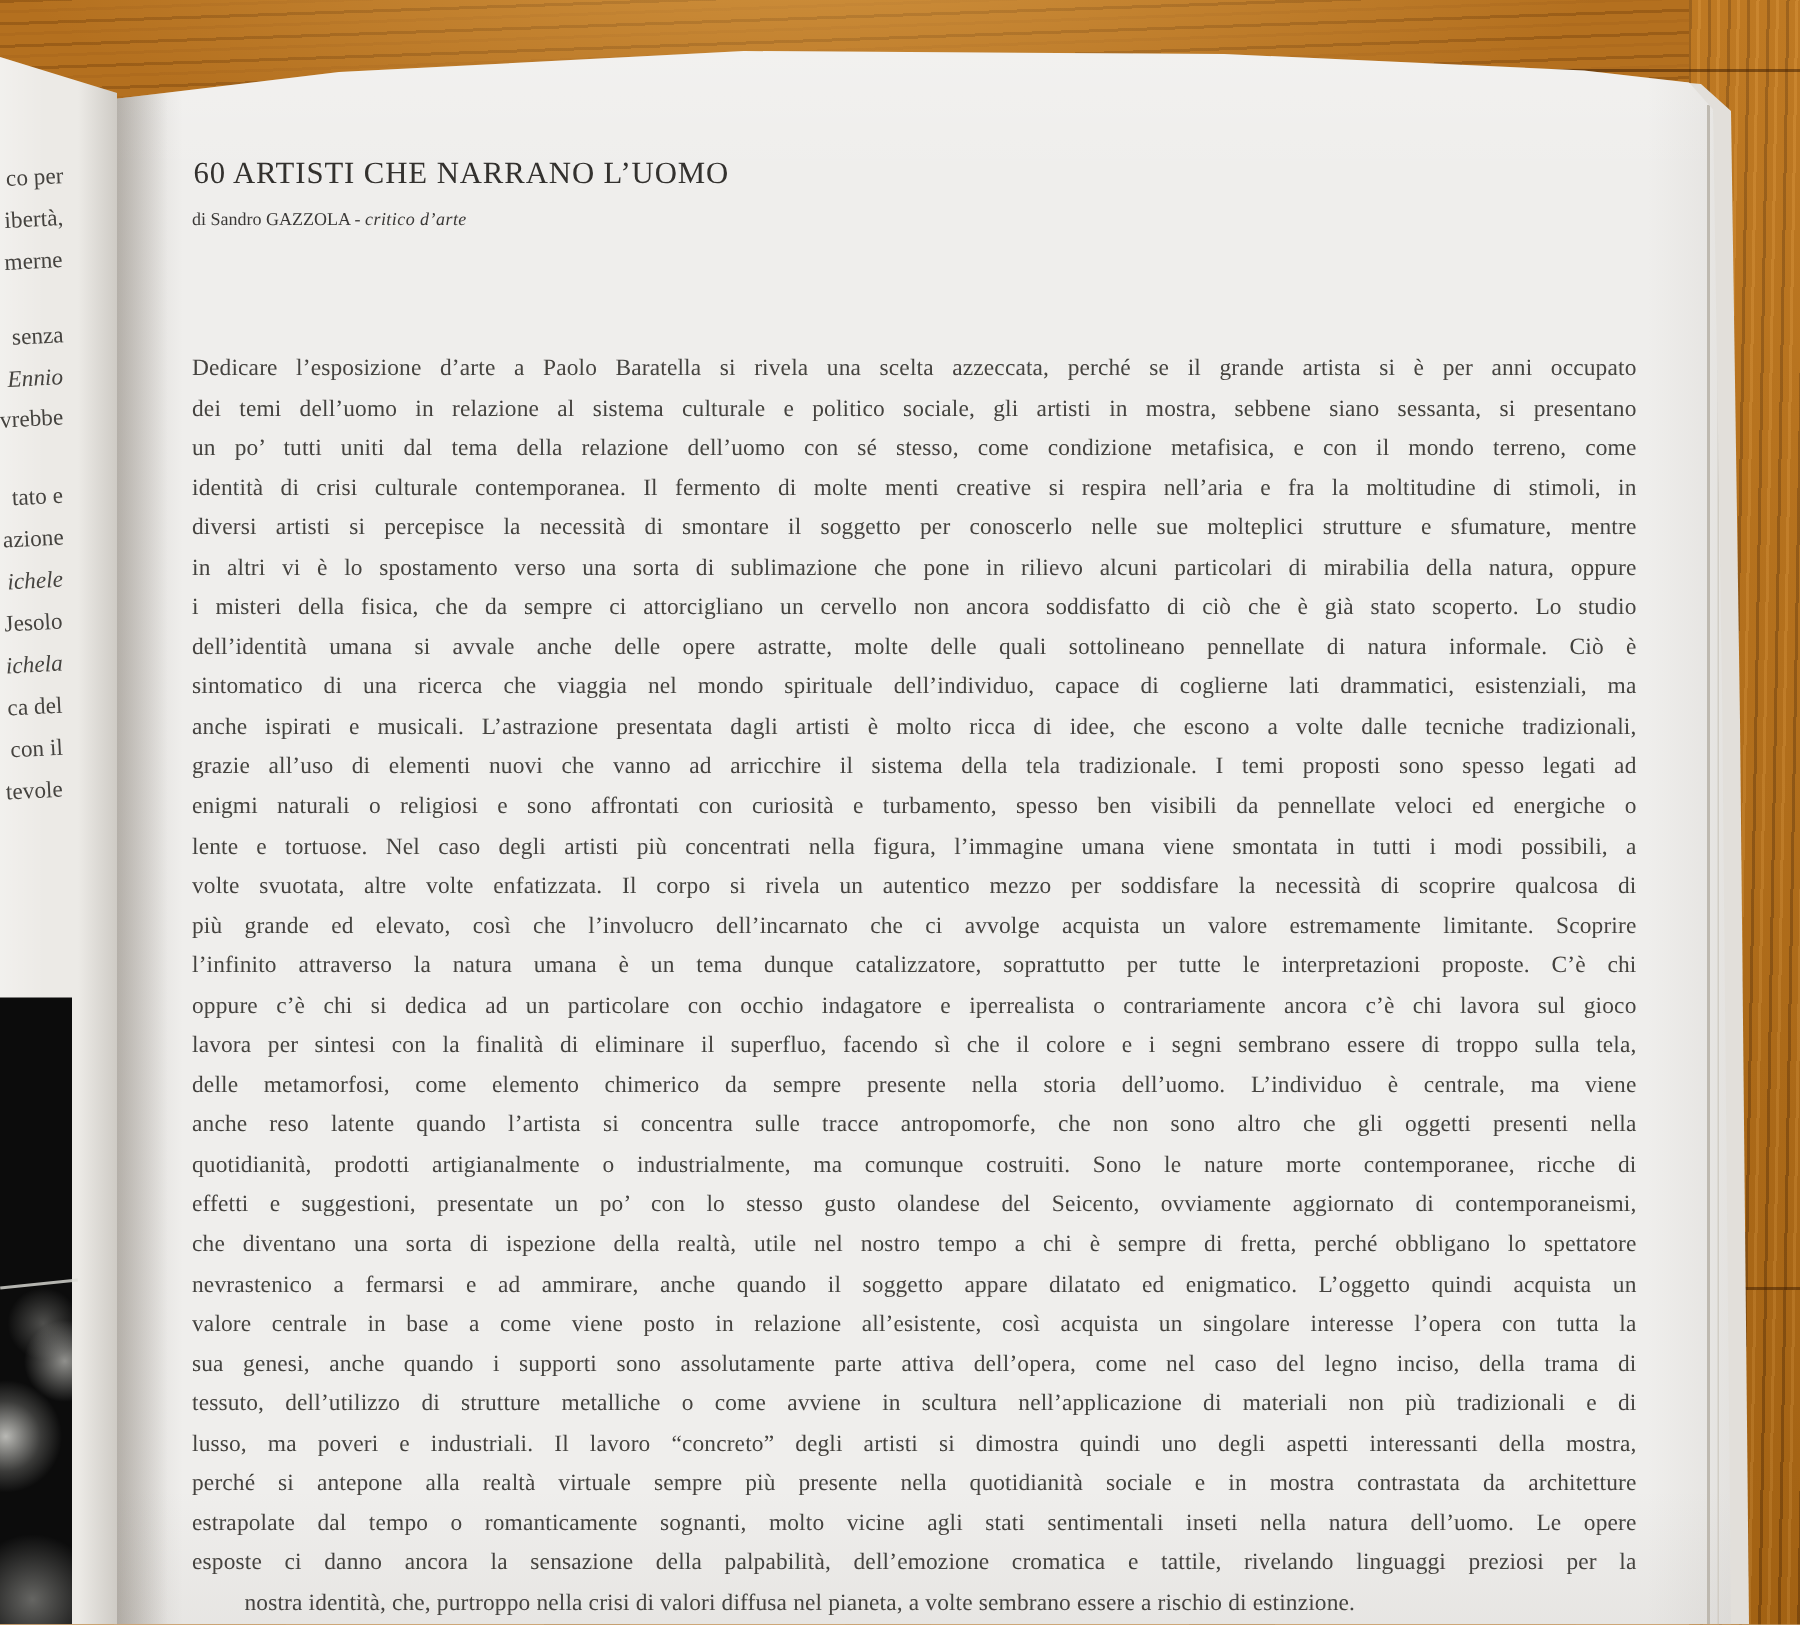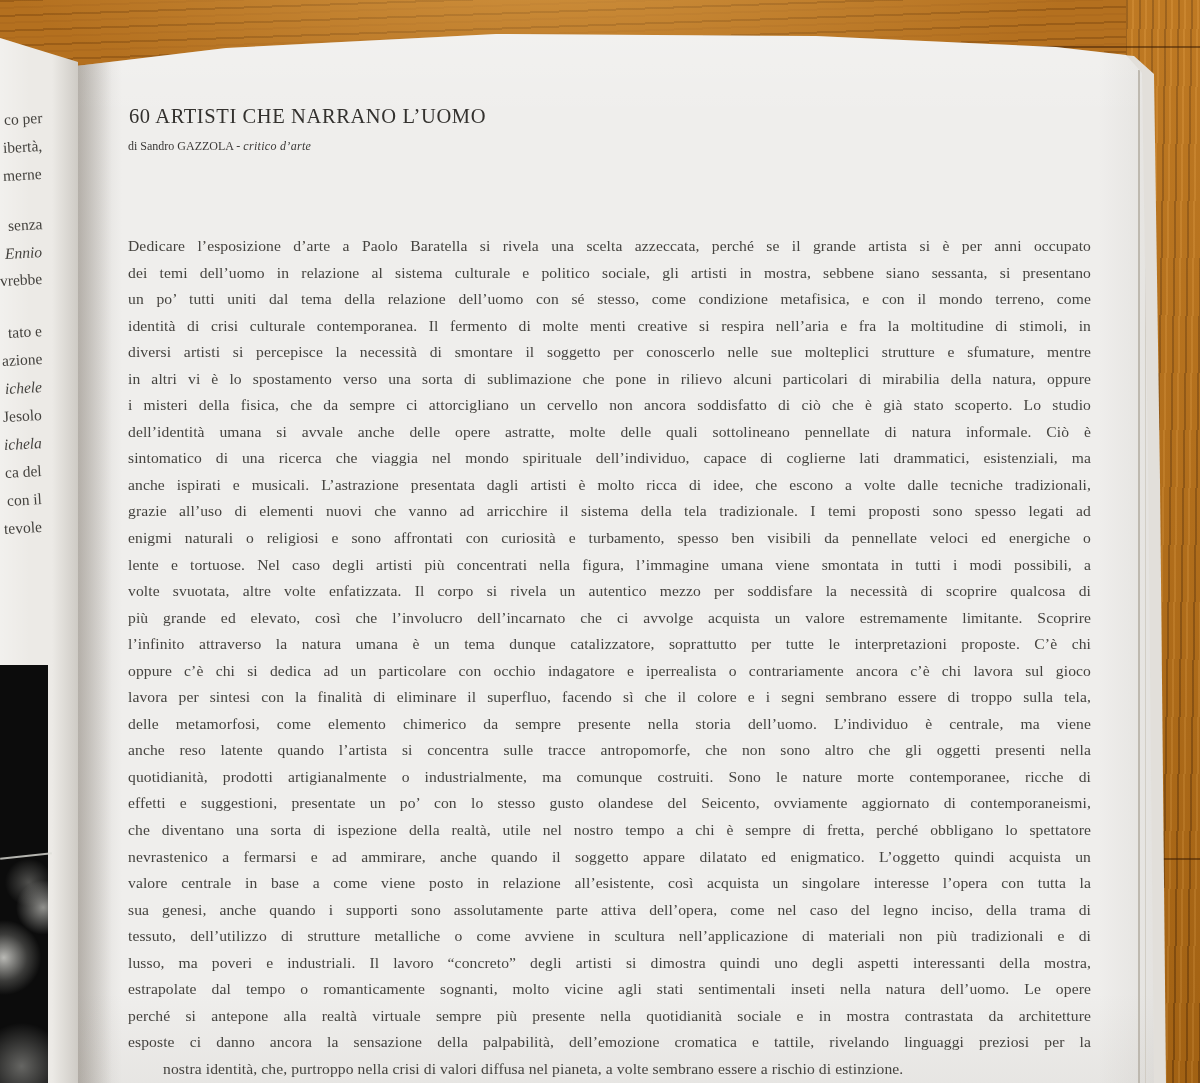--- a/index.html
+++ b/index.html
@@ -147,22 +147,22 @@
       <div class="body-line">delle metamorfosi, come elemento chimerico da sempre presente nella storia dell’uomo. L’individuo è centrale, ma viene</div>
       <div class="body-line">anche reso latente quando l’artista si concentra sulle tracce antropomorfe, che non sono altro che gli oggetti presenti nella</div>
       <div class="body-line">quotidianità, prodotti artigianalmente o industrialmente, ma comunque costruiti. Sono le nature morte contemporanee, ricche di</div>
       <div class="body-line">effetti e suggestioni, presentate un po’ con lo stesso gusto olandese del Seicento, ovviamente aggiornato di contemporaneismi,</div>
       <div class="body-line">che diventano una sorta di ispezione della realtà, utile nel nostro tempo a chi è sempre di fretta, perché obbligano lo spettatore</div>
       <div class="body-line">nevrastenico a fermarsi e ad ammirare, anche quando il soggetto appare dilatato ed enigmatico. L’oggetto quindi acquista un</div>
       <div class="body-line">valore centrale in base a come viene posto in relazione all’esistente, così acquista un singolare interesse l’opera con tutta la</div>
       <div class="body-line">sua genesi, anche quando i supporti sono assolutamente parte attiva dell’opera, come nel caso del legno inciso, della trama di</div>
       <div class="body-line">tessuto, dell’utilizzo di strutture metalliche o come avviene in scultura nell’applicazione di materiali non più tradizionali e di</div>
       <div class="body-line">lusso, ma poveri e industriali. Il lavoro “concreto” degli artisti si dimostra quindi uno degli aspetti interessanti della mostra,</div>
+      <div class="body-line">perché si antepone alla realtà virtuale sempre più presente nella quotidianità sociale e in mostra contrastata da architetture</div>
       <div class="body-line">estrapolate dal tempo o romanticamente sognanti, molto vicine agli stati sentimentali inseti nella natura dell’uomo. Le opere</div>
-      <div class="body-line">perché si antepone alla realtà virtuale sempre più presente nella quotidianità sociale e in mostra contrastata da architetture</div>
       <div class="body-line">esposte ci danno ancora la sensazione della palpabilità, dell’emozione cromatica e tattile, rivelando linguaggi preziosi per la</div>
       <div class="body-line">nostra identità, che, purtroppo nella crisi di valori diffusa nel pianeta, a volte sembrano essere a rischio di estinzione.</div>
     </div>
 </div>
 
 <div class="left-page">
   <div class="fragments">
       <div class="fragment" style="top: 110px;">co per</div>
       <div class="fragment" style="top: 138px;">ibertà,</div>
       <div class="fragment" style="top: 166px;">merne</div>

